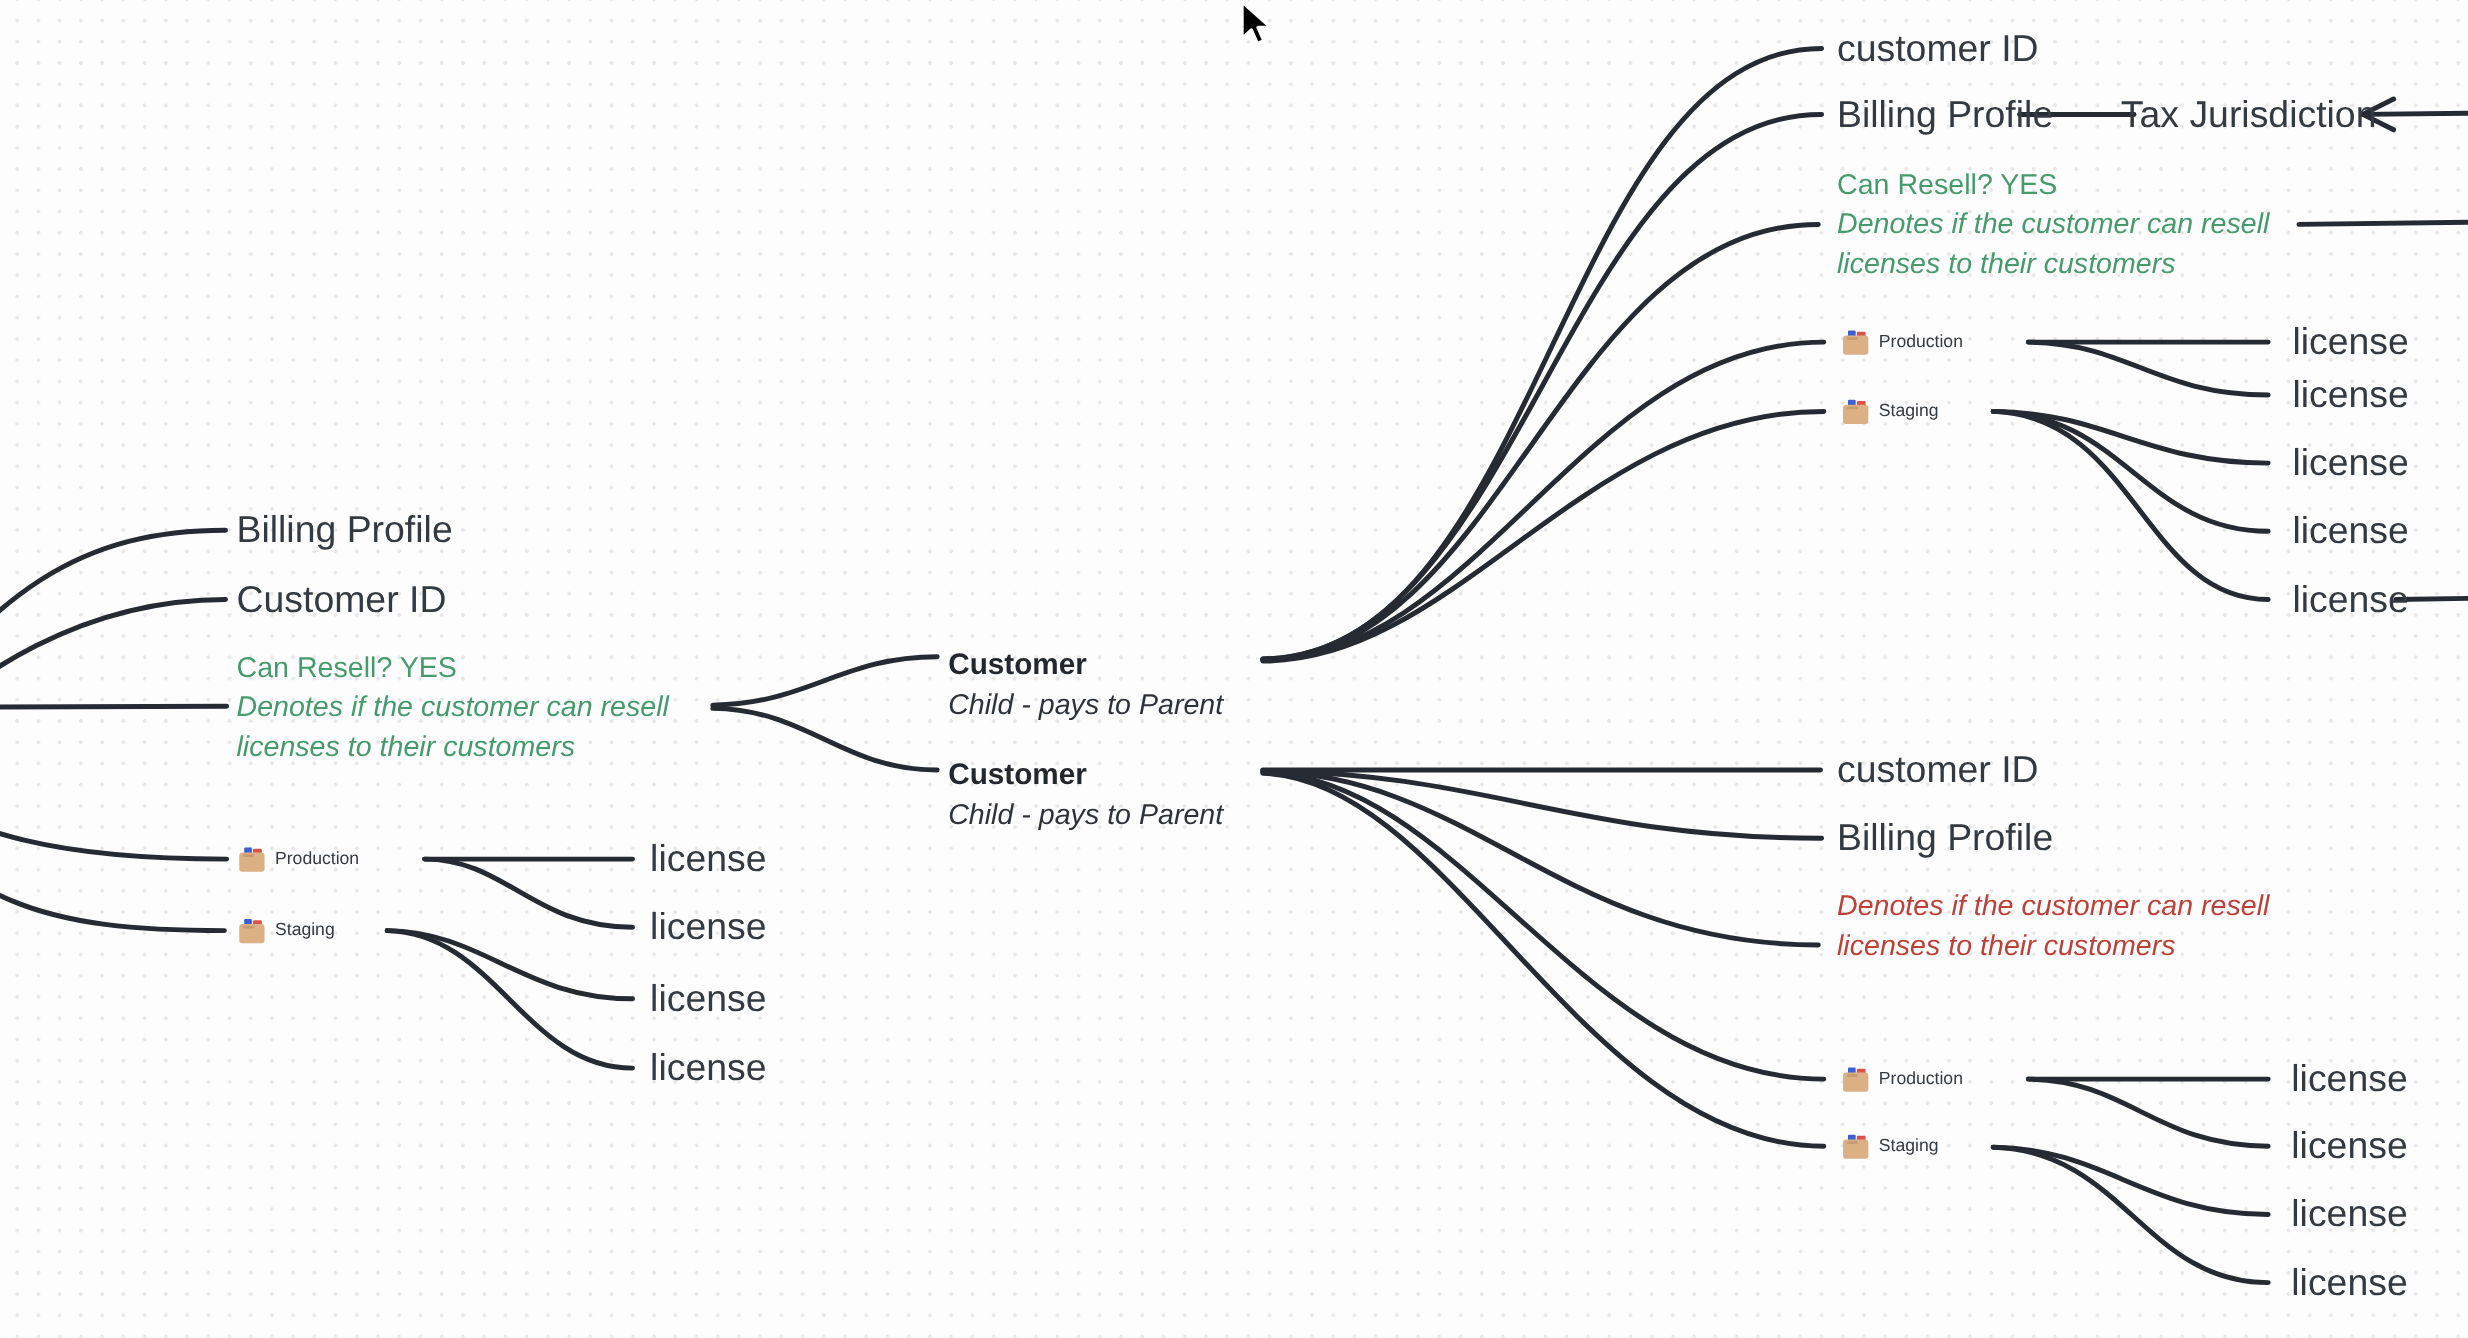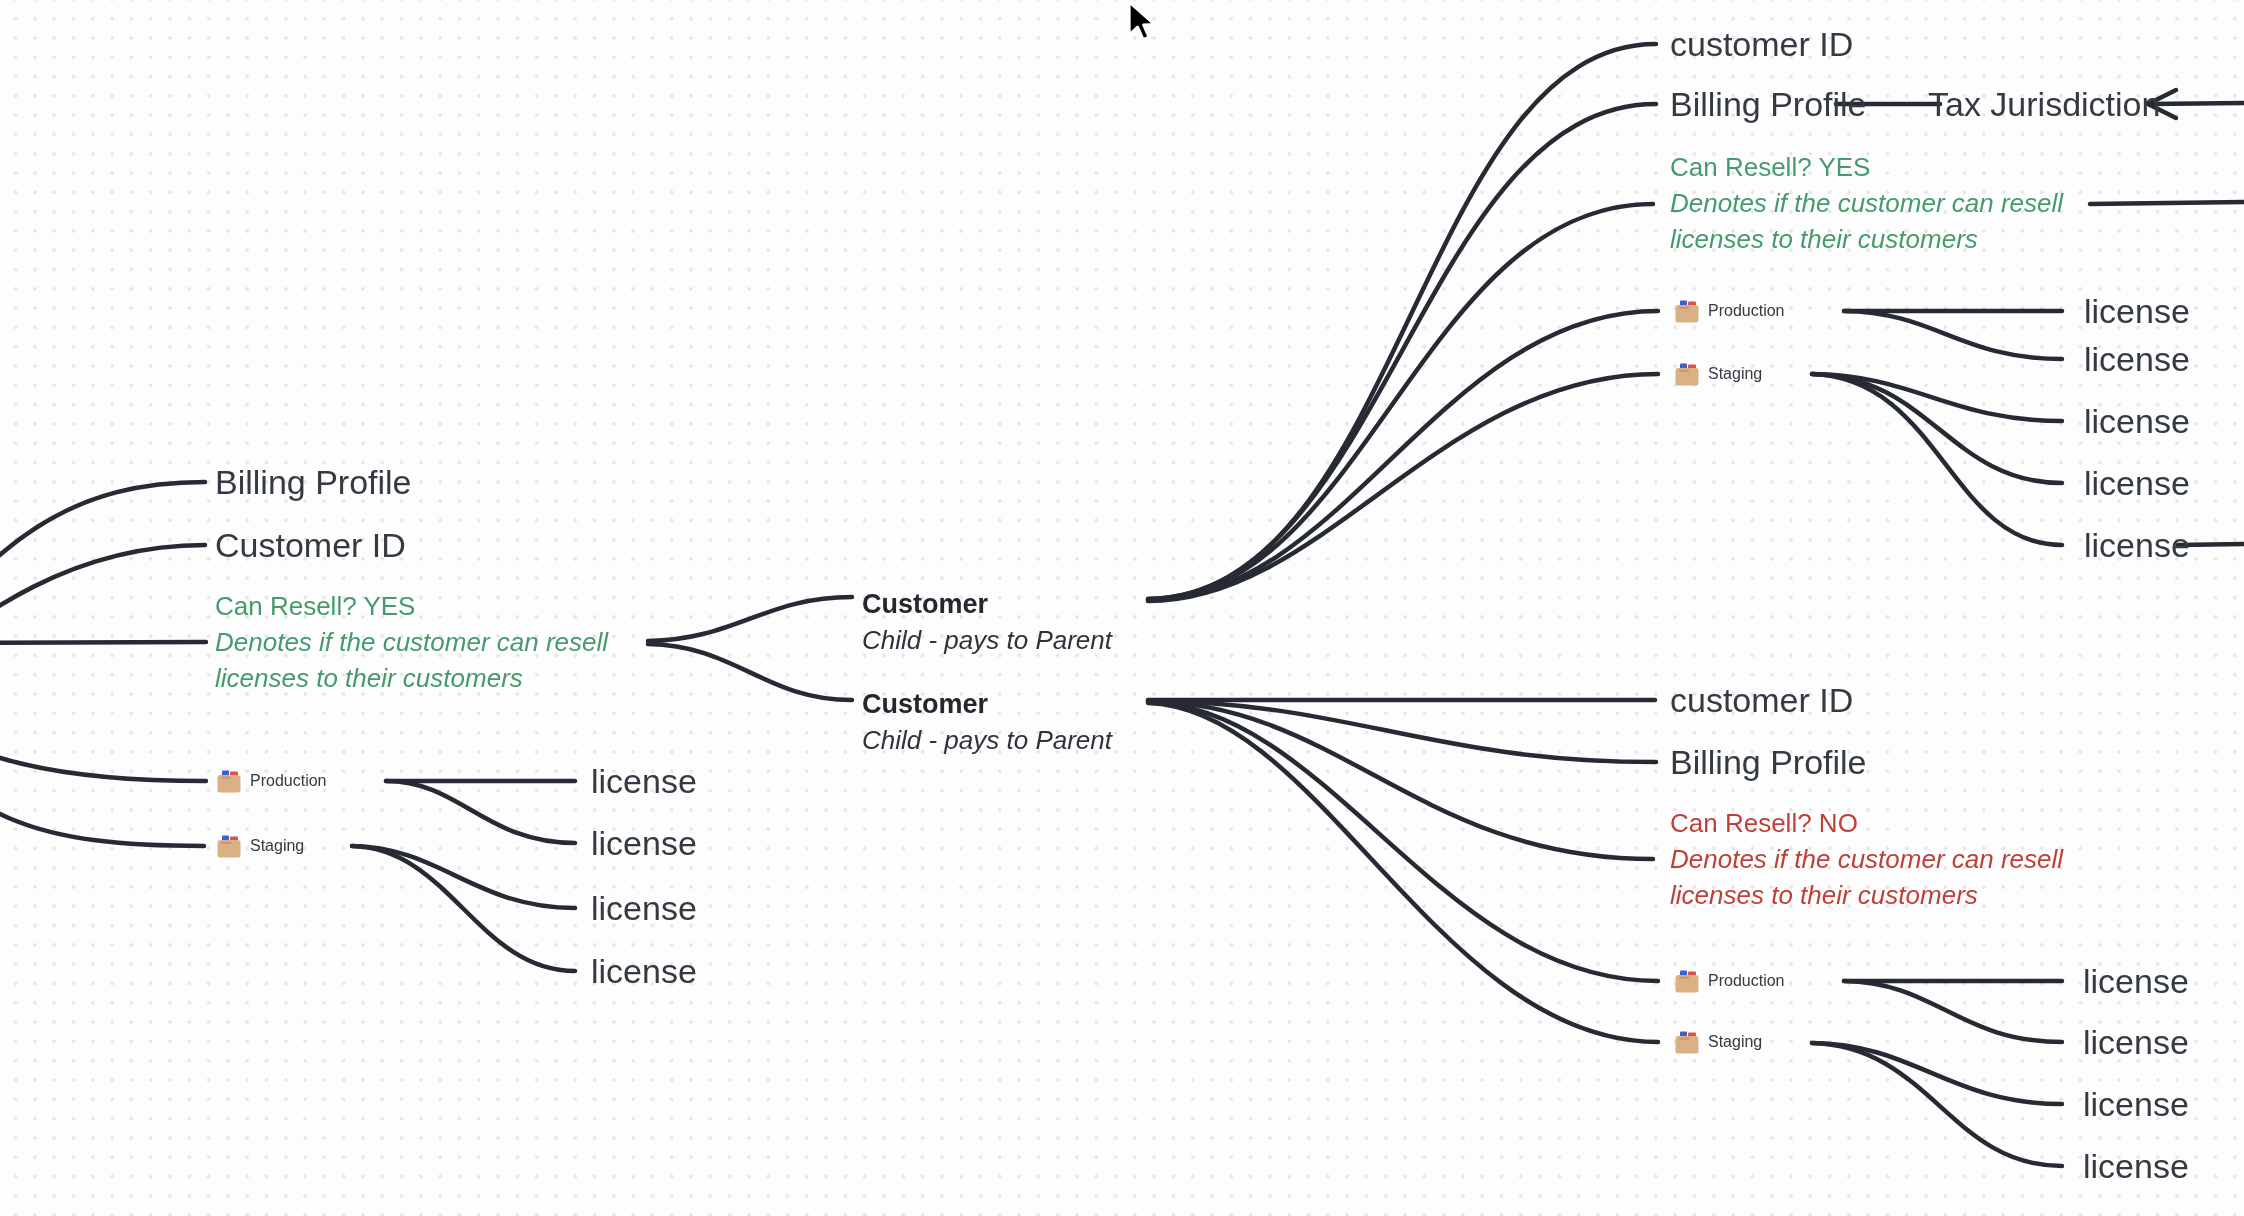--- a/index.html
+++ b/index.html
@@ -148,21 +148,20 @@
 </div>
 <div class="label" style="left:2084px;top:311px">license</div>
 <div class="label" style="left:2084px;top:359px">license</div>
 <div class="label" style="left:2084px;top:421px">license</div>
 <div class="label" style="left:2084px;top:483px">license</div>
 <div class="label" style="left:2084px;top:545px">license</div>
 
 <div class="label" style="left:1670px;top:700px">customer ID</div>
 <div class="label" style="left:1670px;top:762px">Billing Profile</div>
 <div class="block red" style="left:1670px;top:805px">
-  <div class="bold red">Can Resell? NO</div>
   <div class="desc">Denotes if the customer can resell licenses to their customers</div>
 </div>
 <div class="row" style="left:1674px;top:981px">
   <svg class="icon" viewBox="0 0 26 26">
       <rect x="6" y="2.5" width="7" height="6" rx="1" fill="#3d5fd0"></rect>
       <rect x="14" y="3.5" width="8" height="5" rx="1" fill="#d9534a"></rect>
       <rect x="5" y="10" width="9" height="2" fill="#d9534a"></rect>
       <path d="M1.5 10 a3 3 0 0 1 3-3 h17 a3 3 0 0 1 3 3 v12 a2.5 2.5 0 0 1 -2.5 2.5 h-18 a2.5 2.5 0 0 1 -2.5 -2.5 z" fill="#dcb085"></path>
       <rect x="5" y="8.6" width="10" height="2.4" rx="1" fill="#c69b6f"></rect>
     </svg>

